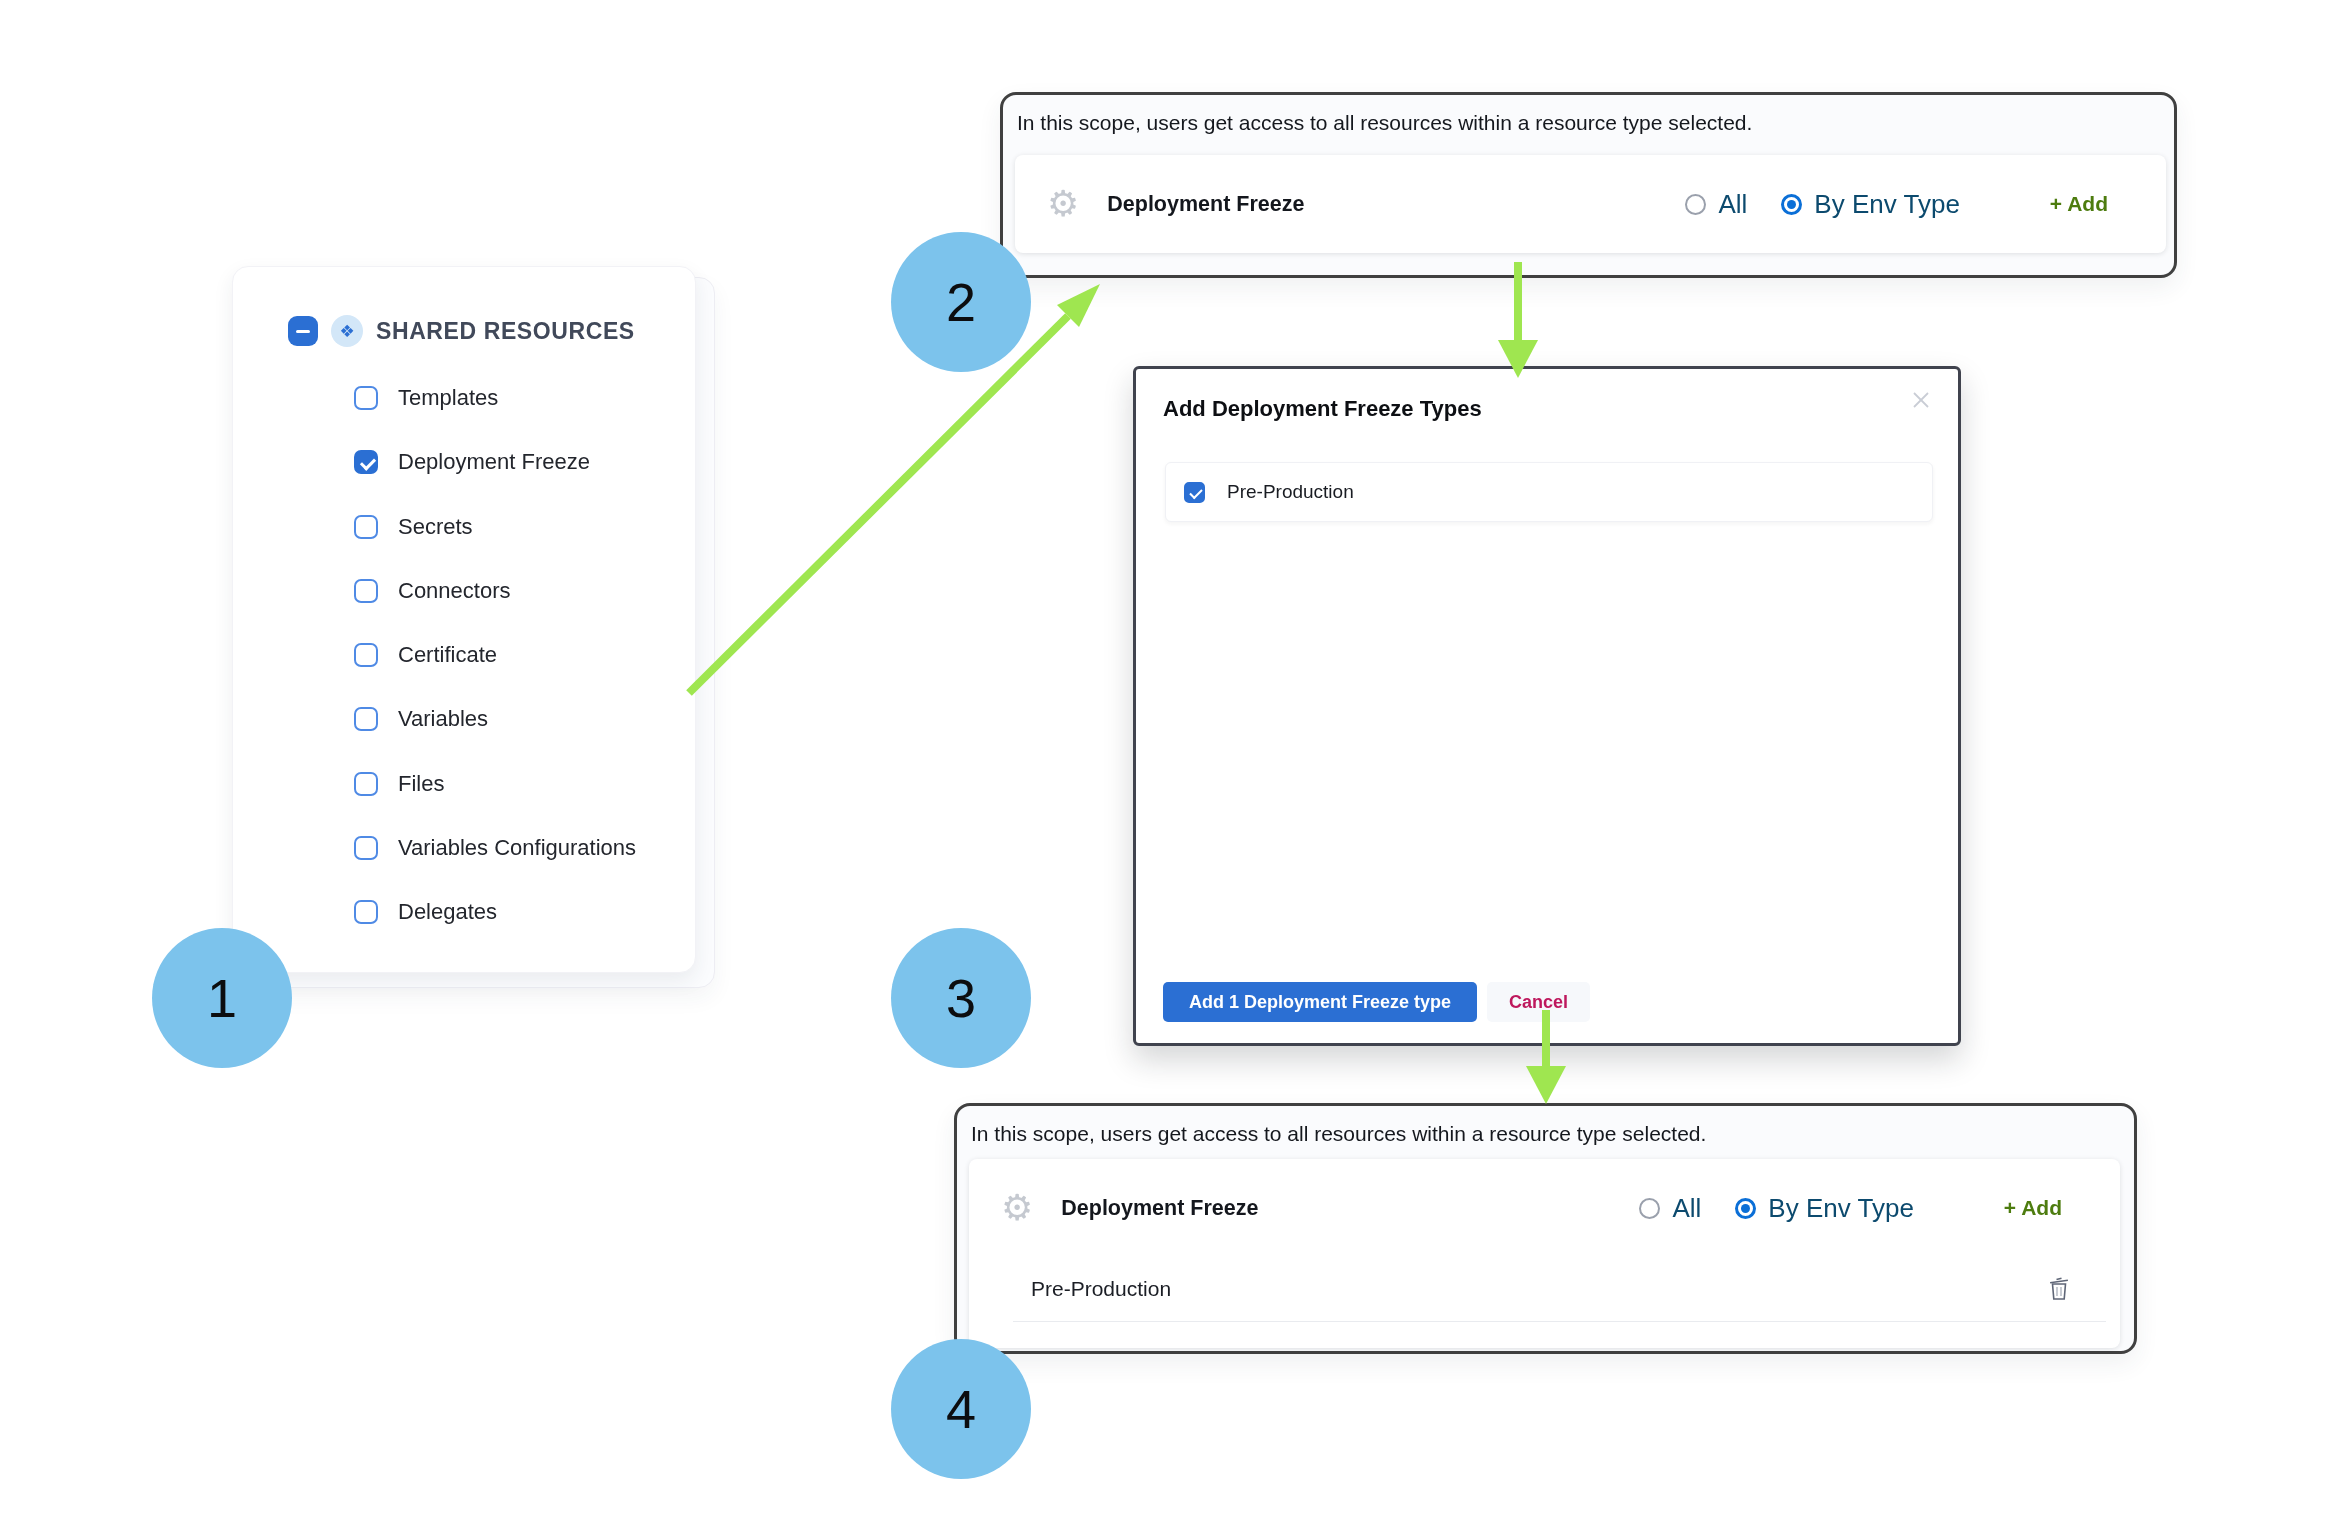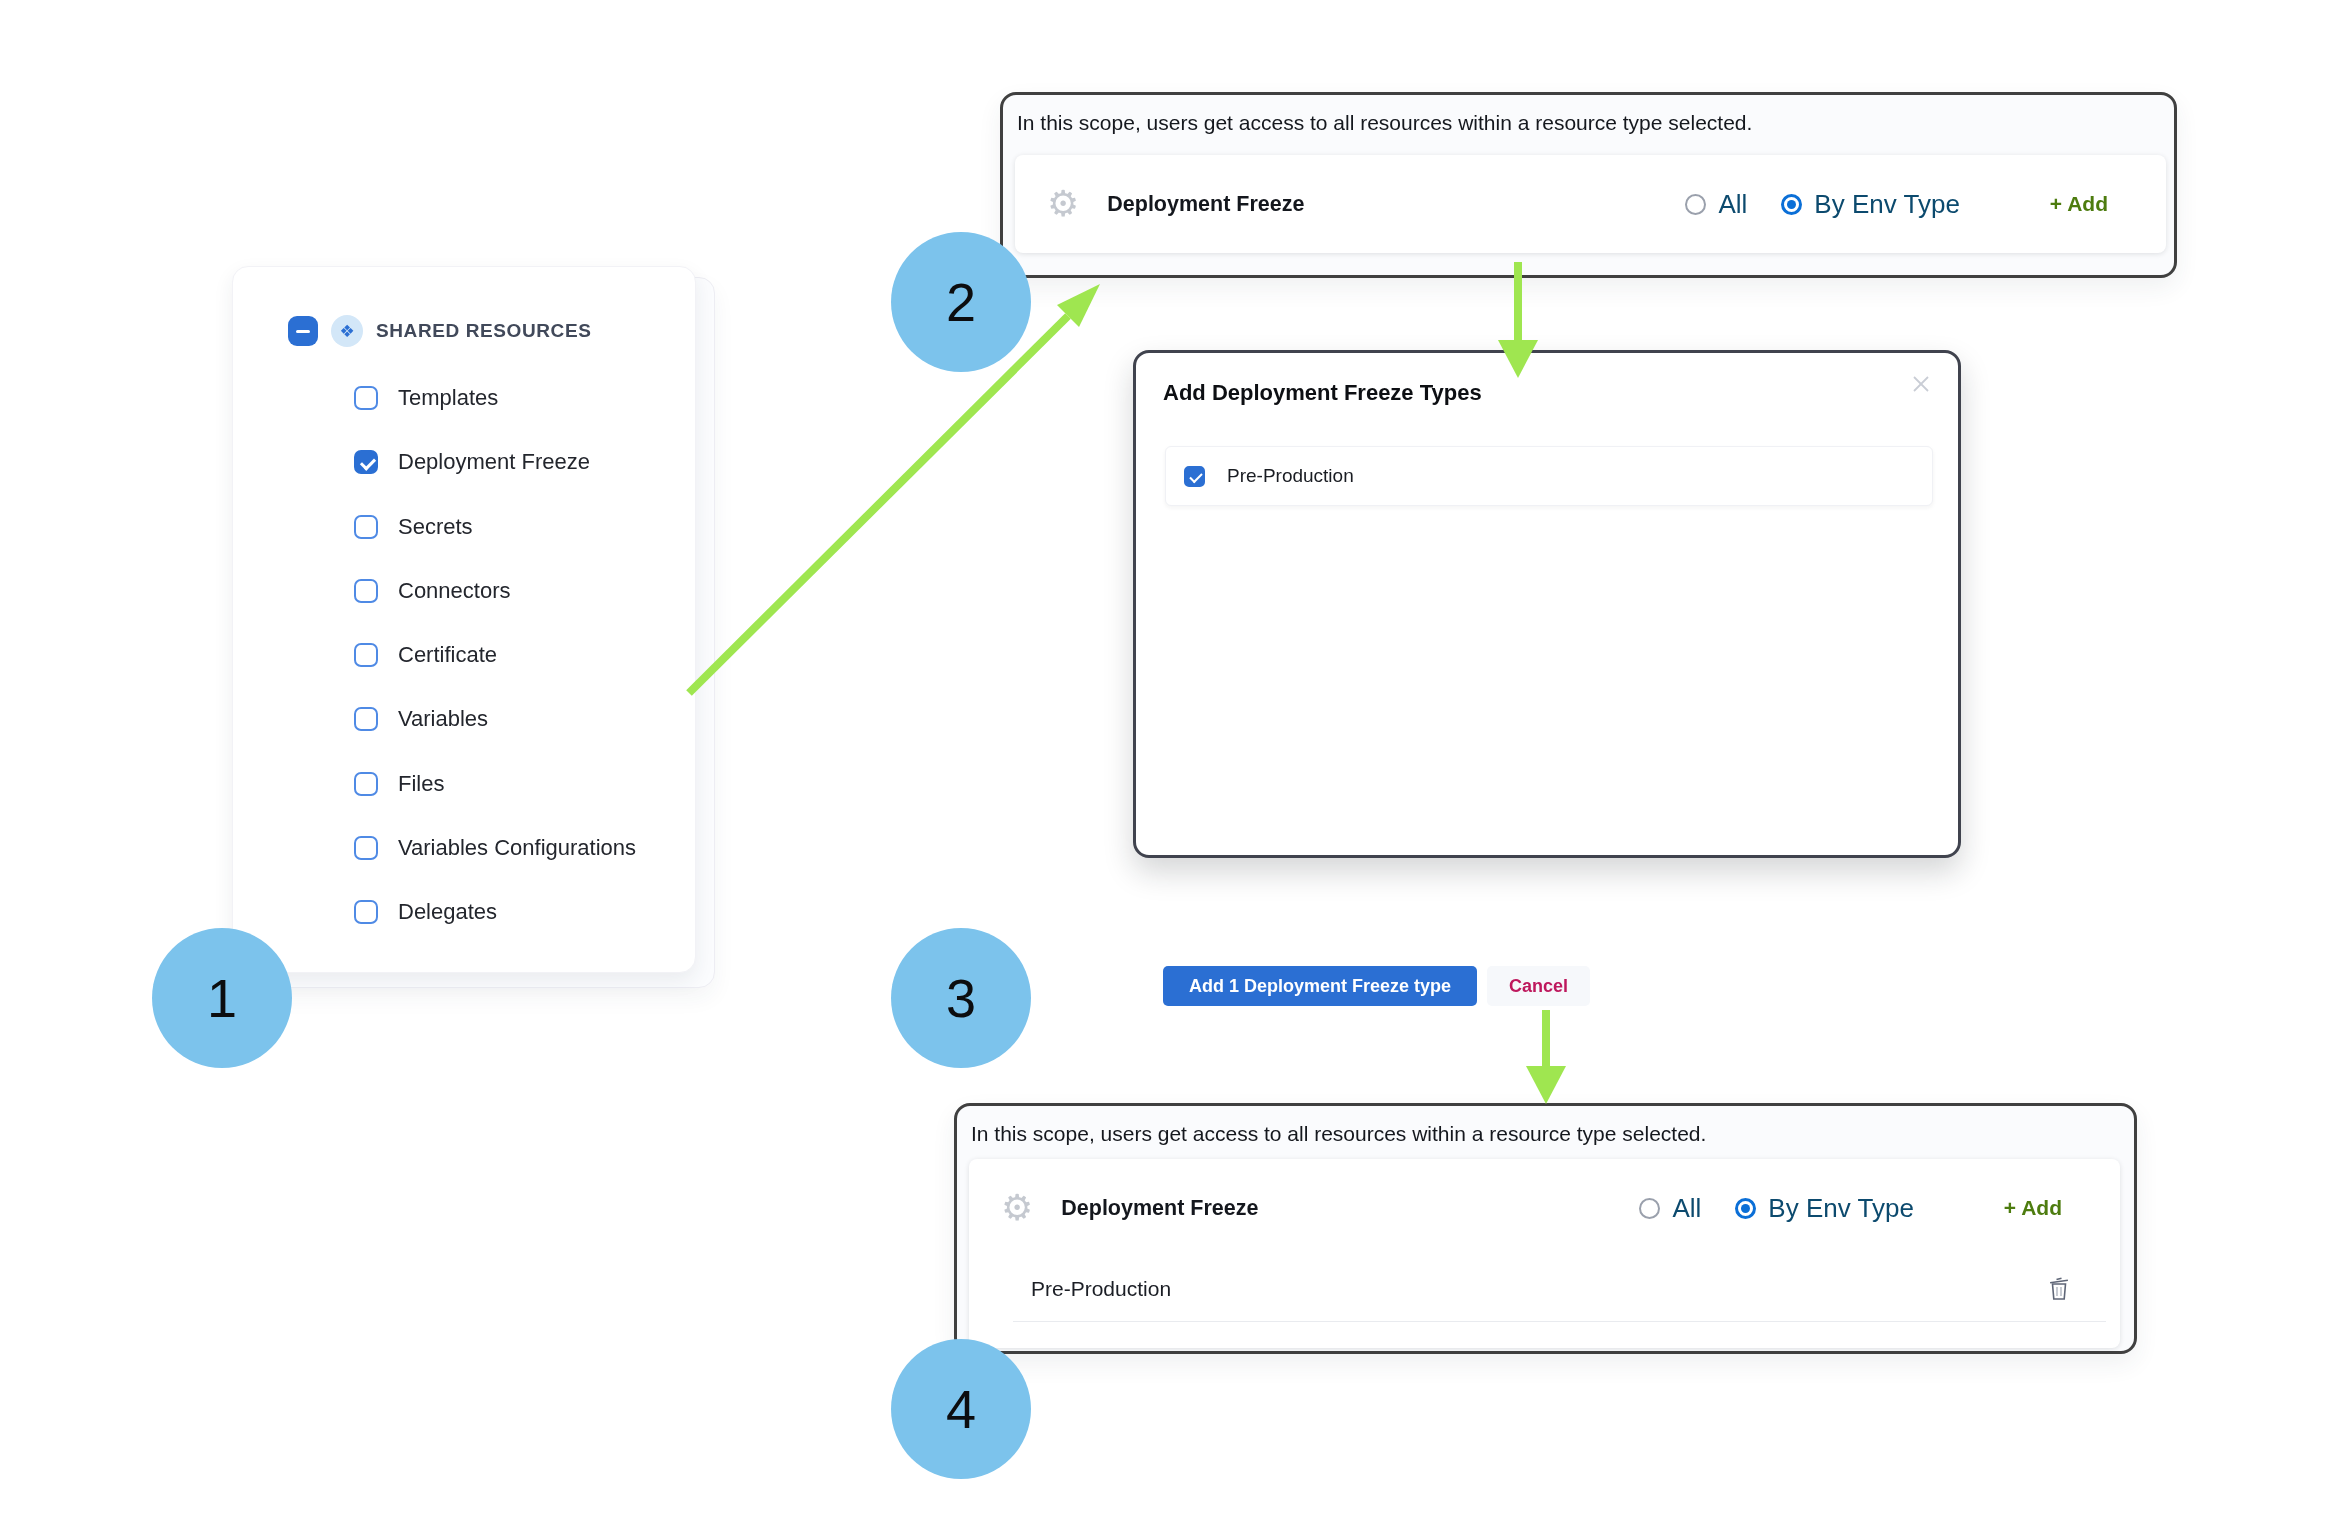--- a/index.html
+++ b/index.html
@@ -17,21 +17,21 @@
   .p1-back { position:absolute; left:251px; top:277px; width:464px; height:711px; background:#fbfcfe;
              border:1px solid #ededf3; border-radius:16px; box-shadow:0 10px 22px rgba(40,50,70,0.05); }
   .p1 { position:absolute; left:232px; top:266px; width:464px; height:707px; background:#fff;
         border:1px solid #f2f2f6; border-radius:16px; box-shadow:0 8px 20px rgba(40,50,70,0.08); }
   .p1-header { position:absolute; left:55px; top:48px; display:flex; align-items:center; gap:13px; }
   .minus-btn { width:30px; height:30px; border-radius:9px; background:#2b6fd3; position:relative; flex:none; }
   .minus-btn::after { content:""; position:absolute; left:8px; top:13.5px; width:14px; height:3.5px;
                       border-radius:2px; background:#fff; }
   .tree-icon { width:32px; height:32px; border-radius:50%; background:#d3e7f8; color:#2b6fd3;
                display:flex; align-items:center; justify-content:center; font-size:17px; flex:none; }
-  .p1-title { font-size:19px; font-weight:700; color:#41495a; letter-spacing:0.6px; }
+  .p1-title { font-size:23px; font-weight:700; color:#41495a; letter-spacing:0.6px; }
   .p1-items { position:absolute; left:121px; top:113px; display:flex; flex-direction:column; gap:28.3px; }
   .tree-row { display:flex; align-items:center; gap:20px; height:36px; }
   .tree-label { font-size:22px; color:#23262d; }
 
   
   .cb { width:24px; height:24px; border:2px solid #4f8ae5; border-radius:7px; background:#fff;
         position:relative; flex:none; }
   .cb.checked { background:#2b6fd3; border-color:#2b6fd3; }
   .cb.checked::after { content:""; position:absolute; left:5px; top:6px; width:11px; height:6px;
         border-left:3px solid #fff; border-bottom:3px solid #fff; transform:rotate(-45deg); }
@@ -61,22 +61,22 @@
   .p4 { left:954px; top:1103px; width:1183px; height:251px; }
   .p4-inner { left:12px; top:53px; width:1151px; height:189px; }
   .type-row { position:absolute; left:0; top:98px; width:100%; height:64px; }
   .type-label { position:absolute; left:62px; top:50%; transform:translateY(-50%);
                 font-size:21px; color:#1b1e25; }
   .trash-btn { position:absolute; right:48px; top:50%; transform:translateY(-50%); cursor:pointer;
                display:flex; }
   .divider { position:absolute; left:44px; right:14px; top:162px; height:1px; background:#e9ebef; }
 
   
-  .modal { position:absolute; left:1133px; top:350px; width:828px; height:508px; background:#fff;
-           border:3px solid #40434e; border-radius:16px; box-shadow:0 14px 30px rgba(20,25,35,0.18); }
+  .modal { position:absolute; left:1133px; top:366px; width:828px; height:680px; background:#fff;
+           border:3px solid #40434e; border-radius:6px; box-shadow:0 14px 30px rgba(20,25,35,0.18); }
   .modal-title { position:absolute; left:27px; top:27px; font-size:22px; font-weight:700; color:#0d0f13; }
   .modal-close { position:absolute; right:26px; top:20px; cursor:pointer; display:flex; }
   .modal-rows { position:absolute; left:29px; top:93px; width:768px; display:flex;
                 flex-direction:column; gap:7px; }
   .modal-row { background:#fff; border:1px solid #f0f1f5; border-radius:6px; height:60px;
                box-shadow:0 2px 4px rgba(31,37,47,0.05); display:flex; align-items:center;
                padding-left:18px; gap:22px; }
   .modal-row-label { font-size:19px; color:#191c22; }
   .modal-footer { position:absolute; left:27px; top:613px; display:flex; gap:10px; }
   .btn-primary { height:40px; padding:0 26px; background:#2b6fd3; color:#fff; border:none;

